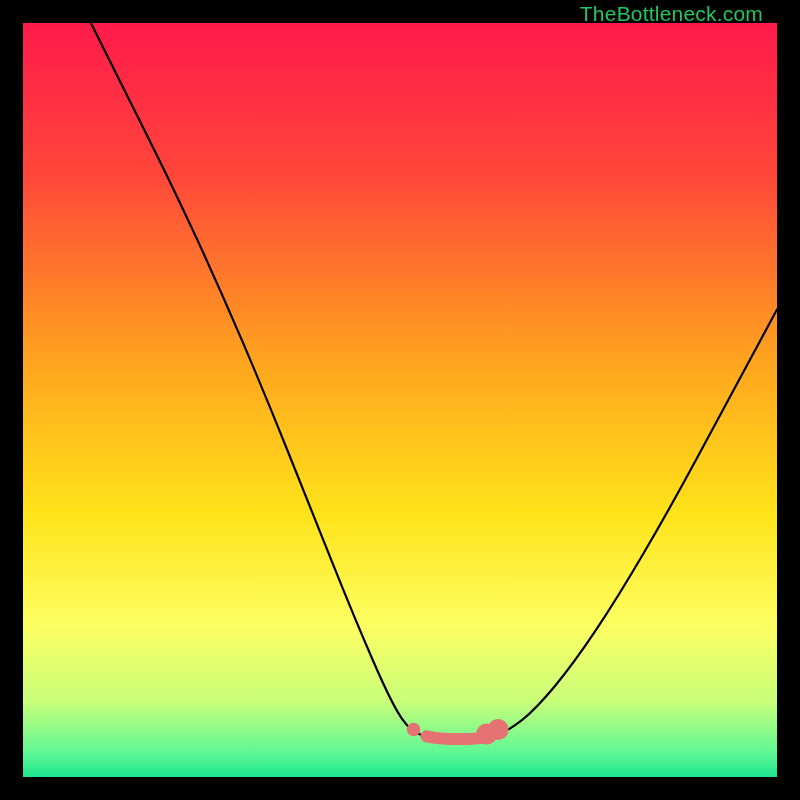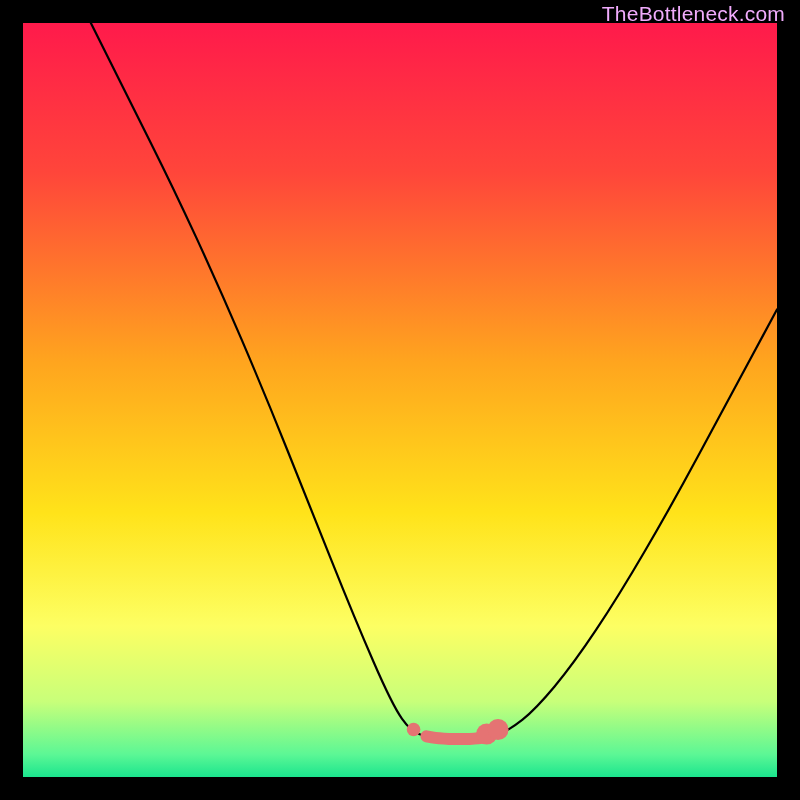--- a/index.html
+++ b/index.html
@@ -21,25 +21,25 @@
   .plot-area {
     position: absolute;
     left: 0;
     top: 0;
     width: 754px;
     height: 754px;
   }
   .watermark {
     position: absolute;
     top: 2px;
-    right: 15px;
+    right: 37px;
     font-family: Arial, Helvetica, sans-serif;
     font-size: 21px;
     font-weight: 500;
-    color: #f0abfc;
+    color: #22c55e;
     letter-spacing: 0.2px;
     user-select: none;
   }
 </style>
 </head>
 <body>
 
 <div class="frame">
   <svg class="plot-area" viewBox="0 0 754 754" preserveAspectRatio="none">
     <defs>

